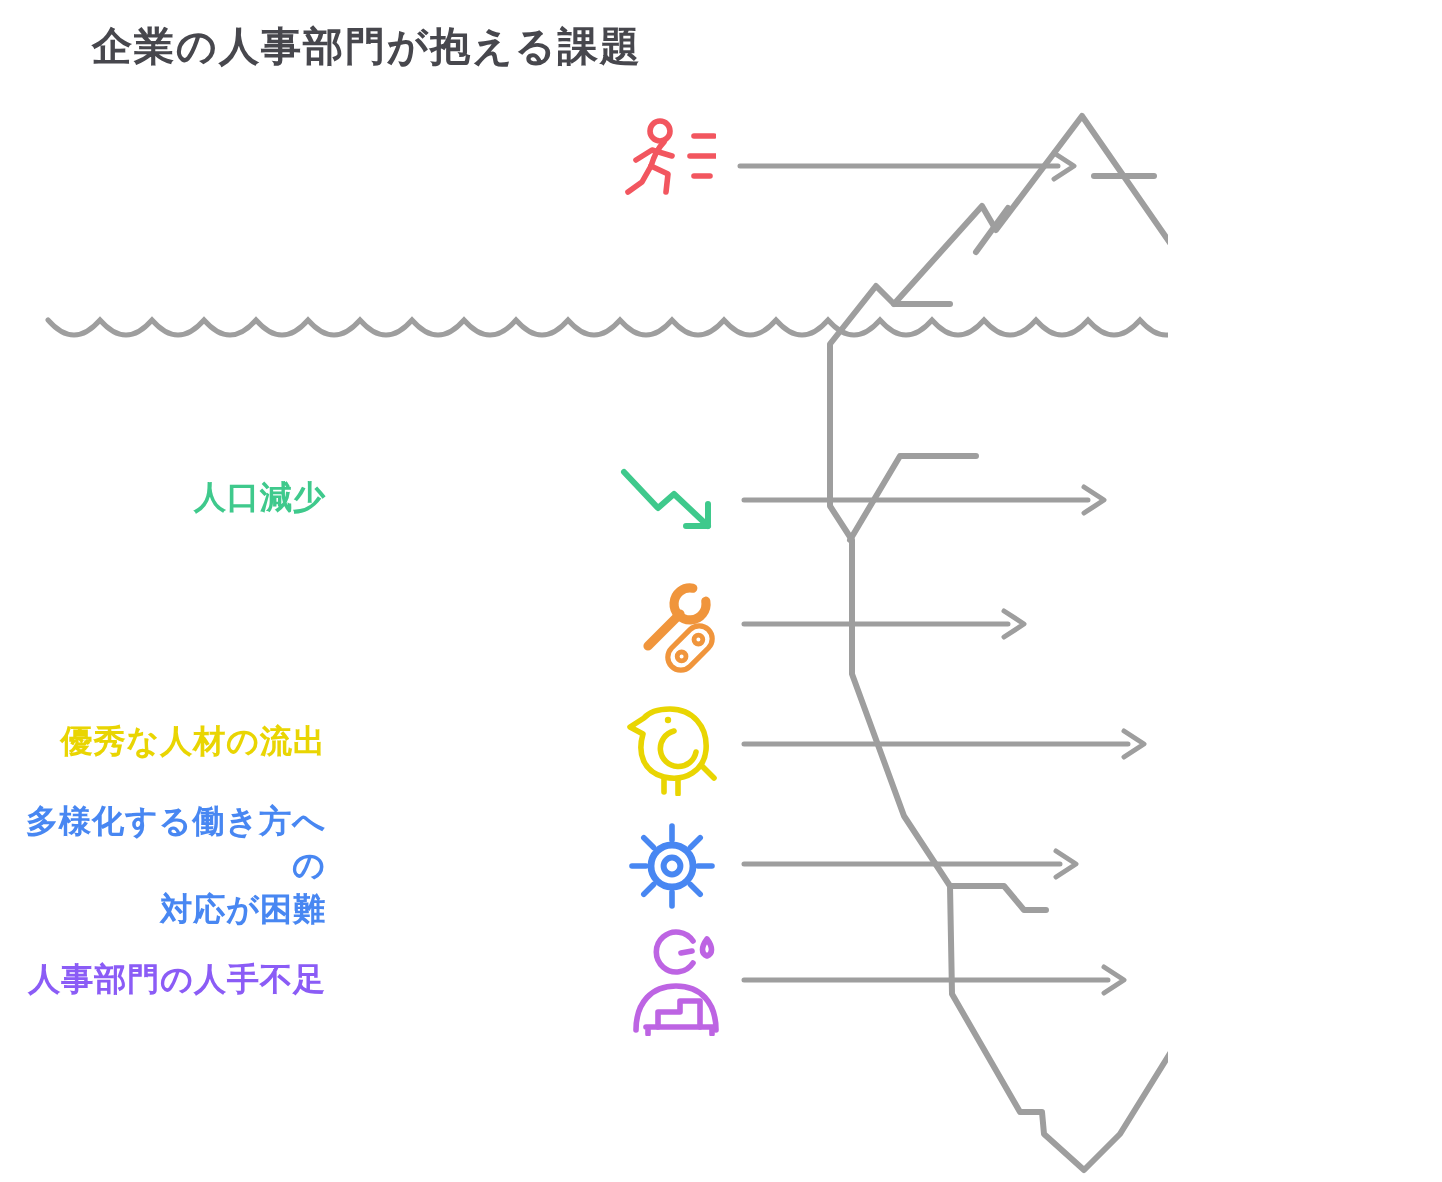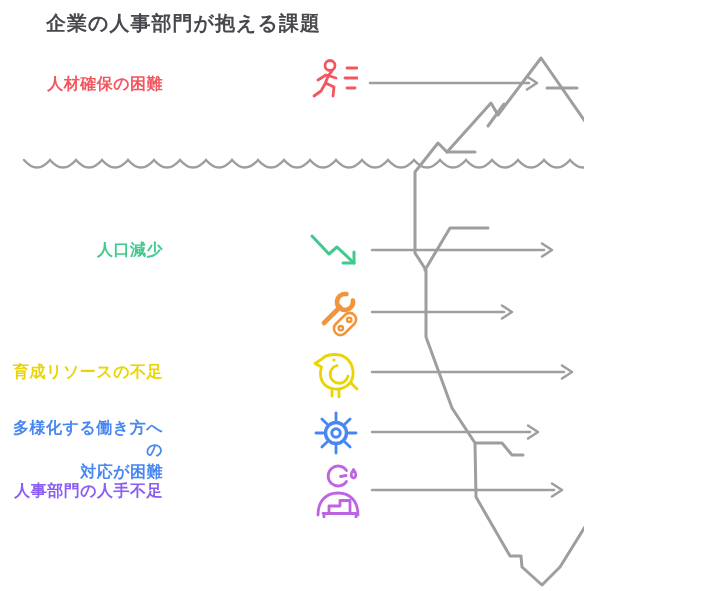--- a/index.html
+++ b/index.html
@@ -57,21 +57,20 @@
       <path d="M372,250 H544 M542,243.5 L552,250 L542,256.5"></path>
       <path d="M372,312 H504 M502,305.5 L512,312 L502,318.5"></path>
       <path d="M372,372 H564 M562,365.5 L572,372 L562,378.5"></path>
       <path d="M372,432 H530 M528,425.5 L538,432 L528,438.5"></path>
       <path d="M372,490 H554 M552,483.5 L562,490 L552,496.5"></path>
     </g>
   </svg>
 
   <div class="title" style="color: rgb(71, 71, 77);">企業の人事部門が抱える課題</div>
 
-  <div class="label" style="top: 84px; color: rgb(242, 86, 95);">人材確保の困難</div>
   <div class="icon" style="left: 310px; top: 57px; color: rgb(242, 86, 95);">
     <svg width="48" height="48" viewBox="0 0 48 48">
       <g class="ic" stroke-width="2.8">
         <circle cx="20" cy="8.5" r="5"></circle>
         <path d="M22,14 C19,17 17,21 15.5,26"></path>
         <path d="M8,23 L16,18 L26,21"></path>
         <path d="M15.5,26 L24,30 L23,39"></path>
         <path d="M15.5,26 L11,34 L4,39"></path>
         <path d="M37,11 H47 M35,21 H48 M37,31 H45"></path>
       </g>
@@ -93,34 +92,34 @@
       <g class="ic">
         <path stroke-width="4.6" d="M41.9,14.6 A8,8 0 1 1 35.4,8.1"></path>
         <path stroke-width="4.6" d="M29,21 L13,37"></path>
         <rect stroke-width="2.6" x="-13" y="-6.5" width="26" height="13" rx="6.5" transform="translate(34,38) rotate(-45)"></rect>
         <circle stroke-width="2.4" cx="29.8" cy="42.2" r="2.2"></circle>
         <circle stroke-width="2.4" cx="38.2" cy="33.8" r="2.2"></circle>
       </g>
     </svg>
   </div>
 
-  <div class="label" style="top: 372px; color: rgb(233, 213, 2);">育成リソースの不足</div>
+  <div class="label" style="top: 372px; color: rgb(233, 213, 2);">優秀な人材の流出</div>
   <div class="icon" style="left: 311px; top: 346px; color: rgb(233, 213, 2);">
     <svg width="52" height="52" viewBox="0 0 52 52">
       <g class="ic" stroke-width="2.8">
         <path d="M11,13 L4,17.5 L10.5,21 C7.5,31 11,40 21,42.5 C32,45 41,39 42,29 C43,17 35,8.5 24,8.5 C18.5,8.5 13.5,10 11,13 Z"></path>
         <circle cx="23" cy="14" r="1.6" fill="currentColor" stroke="none"></circle>
         <path d="M26,19.5 A9,9 0 1 0 37,30"></path>
         <path d="M21,43 V50 M28,44 V51"></path>
         <path d="M40,37 L46,43"></path>
       </g>
     </svg>
   </div>
 
-  <div class="label" style="top: 450px; color: rgb(72, 135, 242);">多様化する働き方への
+  <div class="label" style="top: 434px; color: rgb(72, 135, 242);">多様化する働き方への
 対応が困難</div>
   <div class="icon" style="left: 312px; top: 409px; color: rgb(72, 135, 242);">
     <svg width="48" height="48" viewBox="0 0 48 48">
       <g class="ic">
         <circle stroke-width="3.4" cx="24" cy="24" r="10.5"></circle>
         <circle stroke-width="3" cx="24" cy="24" r="4.2"></circle>
         <g stroke-width="2.8">
           <path d="M24,11 V4 M24,37 V44 M37,24 H44 M11,24 H4"></path>
           <path d="M33.2,14.8 L38.1,9.9 M14.8,14.8 L9.9,9.9 M33.2,33.2 L38.1,38.1 M14.8,33.2 L9.9,38.1"></path>
         </g>

